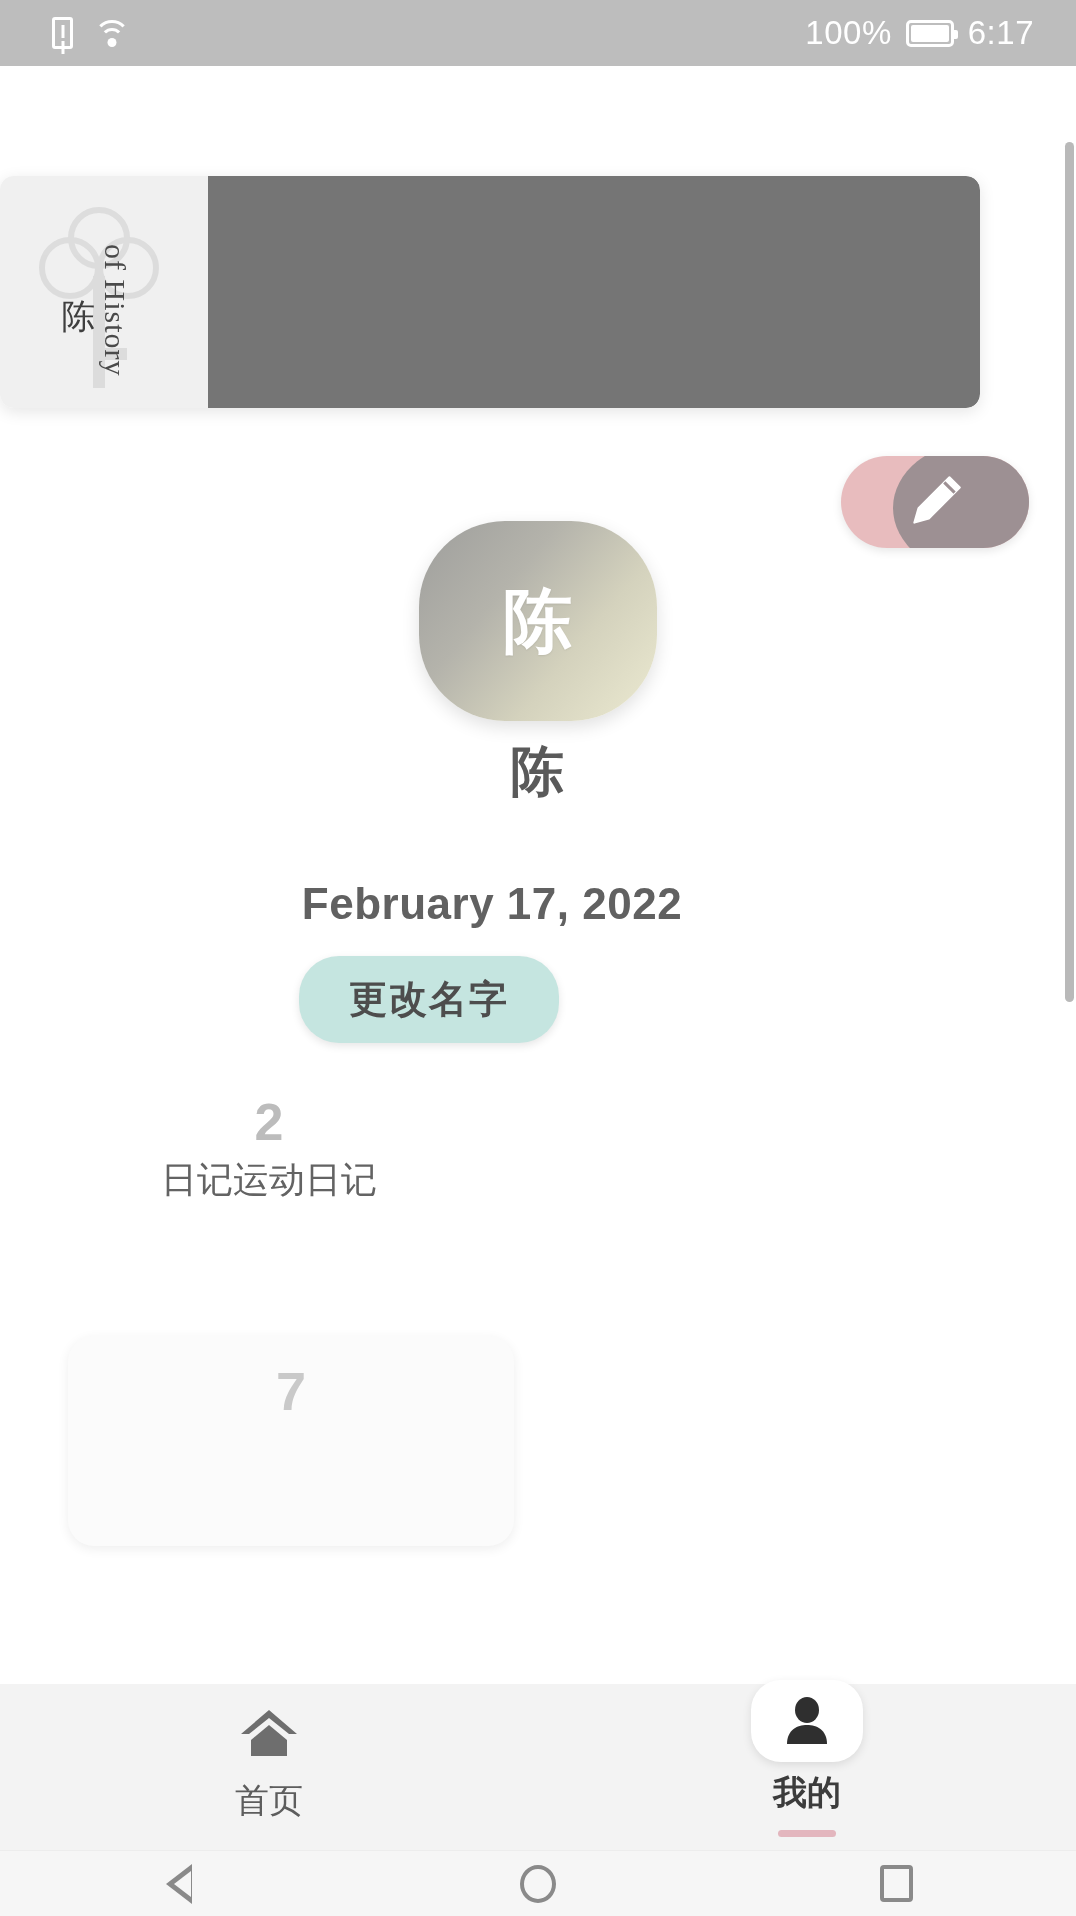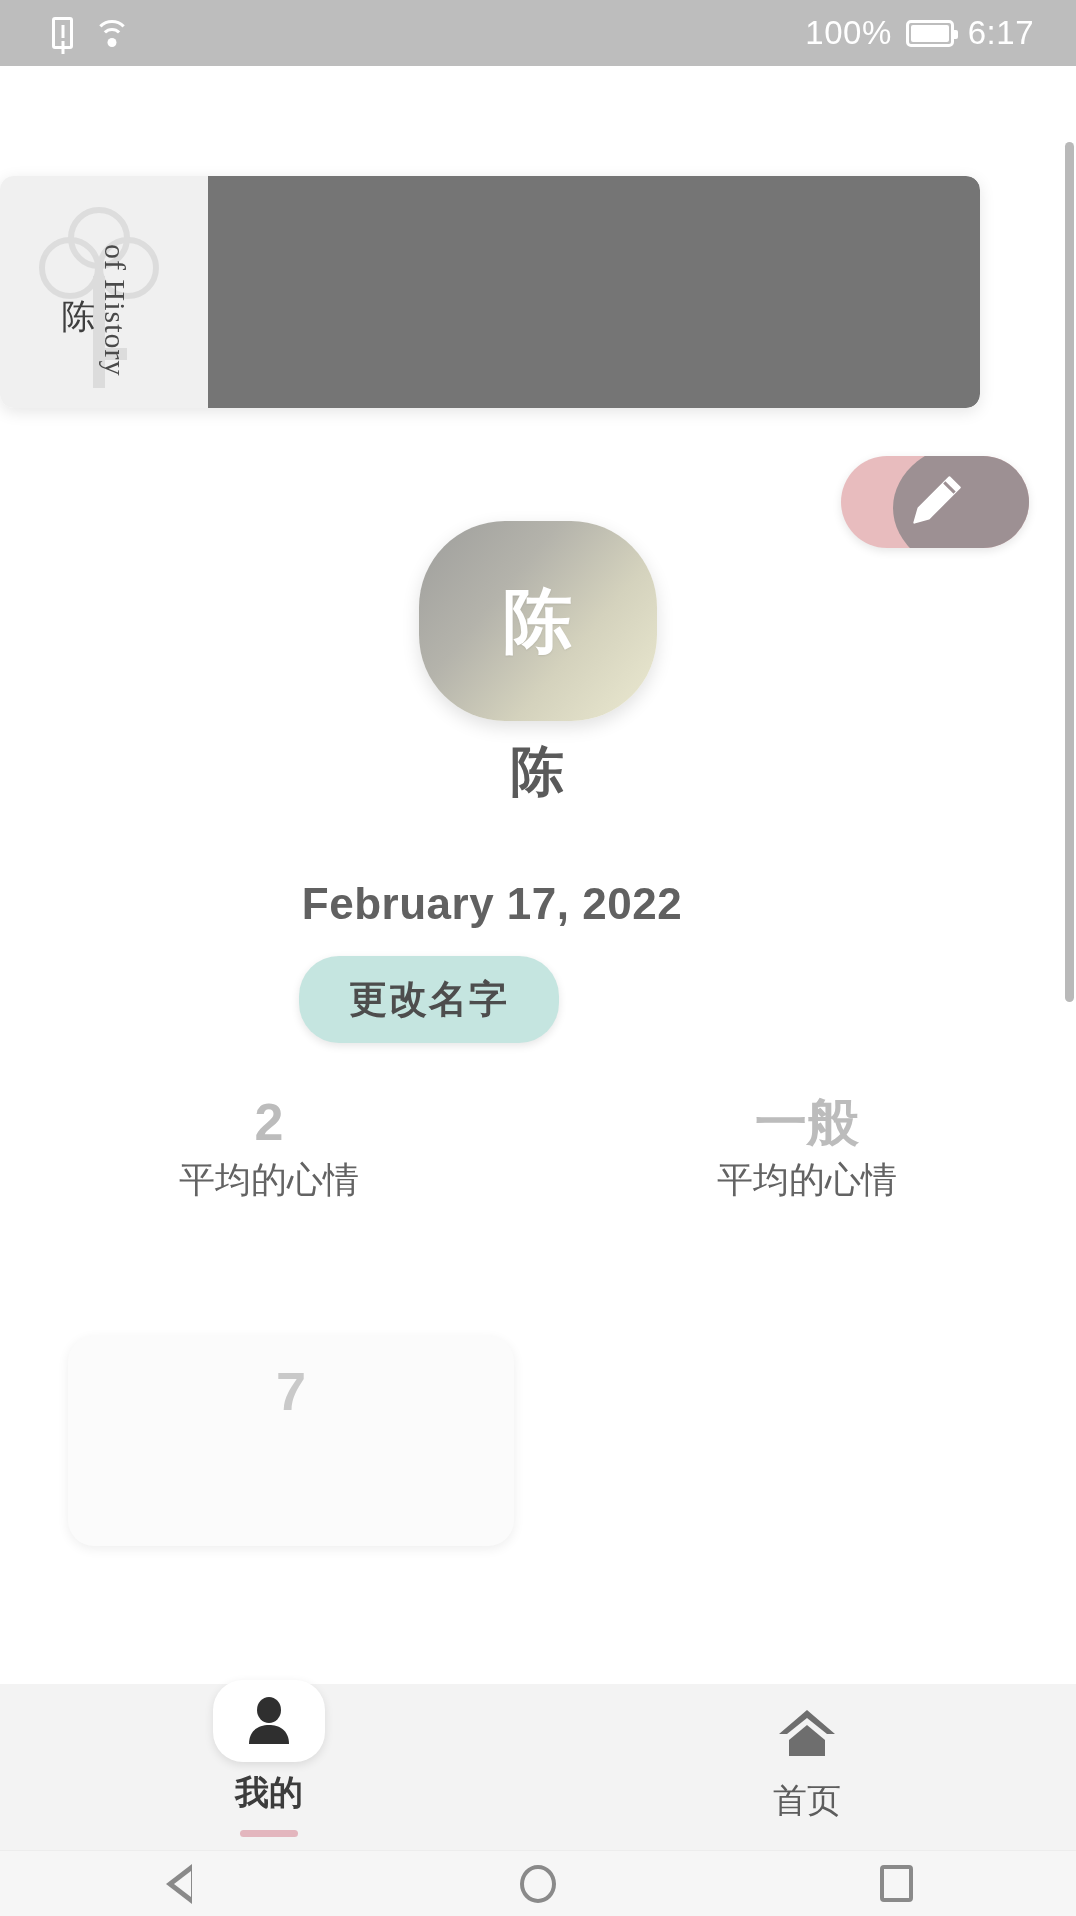--- a/index.html
+++ b/index.html
@@ -517,62 +517,58 @@
 
     <div class="created-date">February 17, 2022</div>
 
     <div class="btn-rename-wrap">
       <button class="btn-rename">更改名字</button>
     </div>
 
     <div class="stats">
       <div class="stat-cell">
         <span class="stat-value">2</span>
-        <span class="stat-label">平均的心情</span>
-      </div>
-      <div class="stat-cell">
-        <span class="stat-value">一般</span>
-        <span class="stat-label">平均的心情</span>
+        <span class="stat-label">日记运动日记</span>
       </div>
     </div>
 
     <div class="stats-cards">
       <div class="stat-card">
         <span class="stat-value">7</span>
         <span class="stat-label"></span>
       </div>
     </div>
 
     <div class="scrollbar-track">
       <div class="scrollbar-thumb"></div>
     </div>
   </div>
 
   <div class="bottom-nav">
+
+    <div class="nav-item">
+      <span class="nav-icon">
+        <svg width="64" height="56" viewBox="0 0 64 56">
+          <path d="M32 4 L60 28 L52 28 L32 12 L12 28 L4 28 Z" fill="#6e6e6e"></path>
+          <path d="M32 19 L50 34 L50 50 L14 50 L14 34 Z" fill="#6e6e6e"></path>
+        </svg>
+      </span>
+      <span class="nav-label">首页</span>
+    </div>
 
     <div class="nav-item active">
       <span class="nav-icon">
         <svg width="54" height="54" viewBox="0 0 54 54">
           <ellipse cx="27" cy="16" rx="12" ry="13" fill="#2f2f2f"></ellipse>
           <path d="M7 50 C7 36 17 31 27 31 C37 31 47 36 47 50 Z" fill="#2f2f2f"></path>
         </svg>
       </span>
       <span class="nav-label">我的</span>
       <span class="nav-underline"></span>
     </div>
-
-    <div class="nav-item">
-      <span class="nav-icon">
-        <svg width="64" height="56" viewBox="0 0 64 56">
-          <path d="M32 4 L60 28 L52 28 L32 12 L12 28 L4 28 Z" fill="#6e6e6e"></path>
-          <path d="M32 19 L50 34 L50 50 L14 50 L14 34 Z" fill="#6e6e6e"></path>
-        </svg>
-      </span>
-      <span class="nav-label">首页</span>
-    </div>
   </div>
 
   <div class="android-nav">
     <div class="sys-btn">
       <span class="tri-back"></span>
     </div>
     <div class="sys-btn">
       <span class="circ-home"></span>
     </div>
     <div class="sys-btn">

